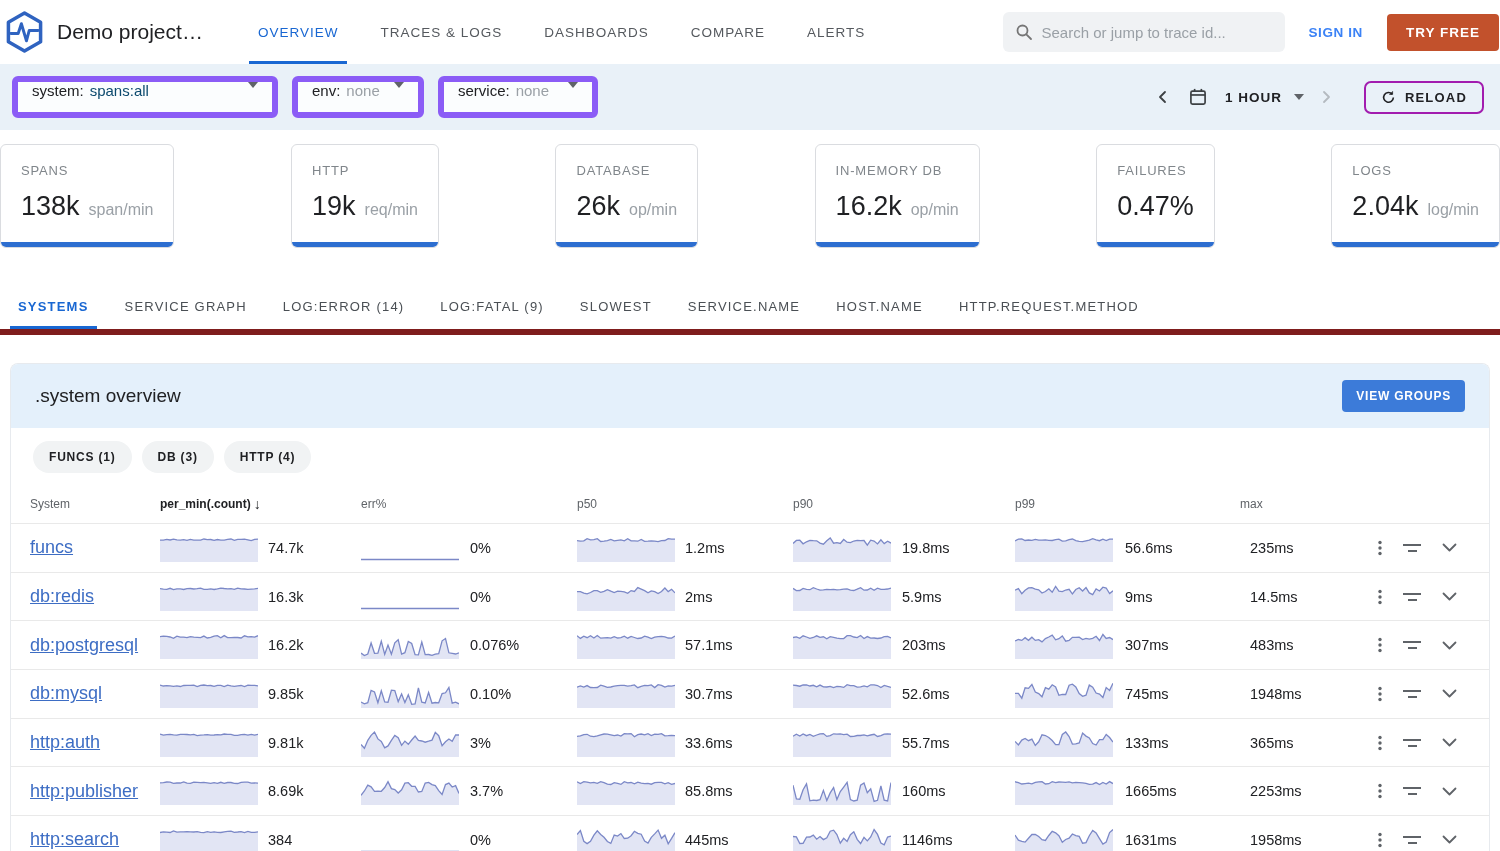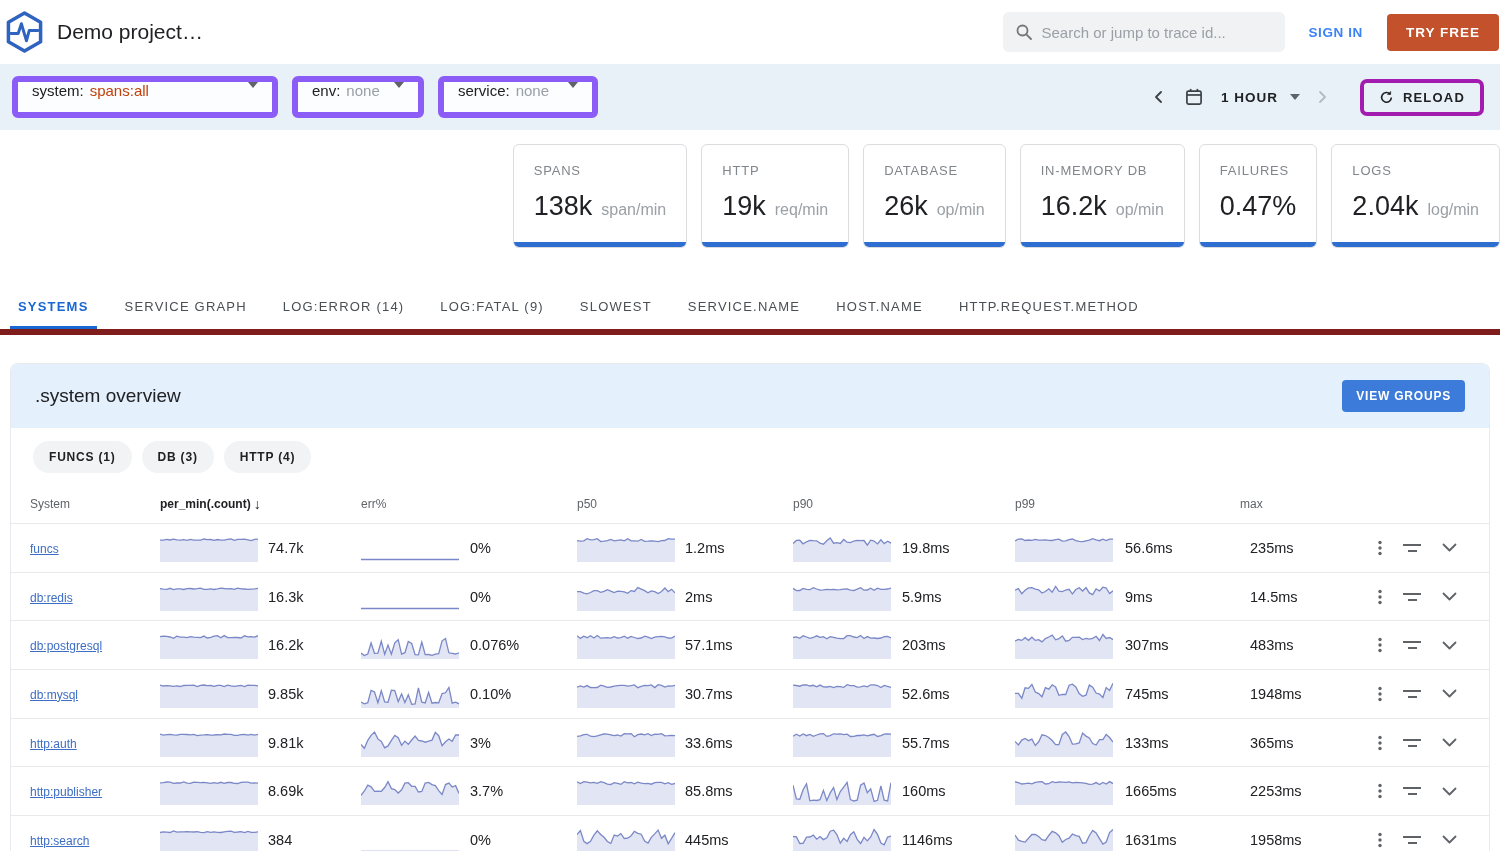--- a/index.html
+++ b/index.html
@@ -28,32 +28,32 @@
   .tryfree{background:var(--try-free);color:#fff;border:none;border-radius:4px;padding:11px 19px;
     font-size:13.5px;font-weight:bold;letter-spacing:1px;cursor:pointer;font-family:"Liberation Sans",sans-serif;white-space:nowrap}
   
   .filterbar{height:66px;background:#e9f1f8;display:flex;align-items:center;padding:0 12px;gap:14px}
   .filter-select{height:42px;background:#fbfdfe;border:6px solid #8b5cf6;border-radius:6px;
     display:flex;align-items:flex-start;padding:0 14px;gap:6px;cursor:pointer}
   .filter-select:nth-child(1){width:266px}
   .filter-select:nth-child(2){width:132px}
   .filter-select:nth-child(3){width:160px}
   .f-label{font-size:15px;color:#202124}
-  .f-value{font-size:15px;color:#c2410c}
+  .f-value{font-size:15px;color:#0c4a6e}
   .f-value.muted{color:#9aa0a6}
   .caret{margin-left:auto;width:0;height:0;border-left:5px solid transparent;border-right:5px solid transparent;
     border-top:6px solid #5f6368}
   .time-controls{margin-left:auto;display:flex;align-items:center;gap:10px;padding-right:4px}
   .icon-btn{background:none;border:none;display:flex;align-items:center;cursor:pointer;padding:4px}
   .time-label{font-size:13.5px;font-weight:bold;letter-spacing:1px;color:#202124;margin:0 2px 0 4px;white-space:nowrap}
   .reload-btn{margin-left:16px;display:flex;align-items:center;gap:9px;background:transparent;
-    border:4px solid #a21caf;border-radius:7px;padding:7px 15px;font-size:13px;font-weight:bold;
+    border:2px solid #a21caf;border-radius:7px;padding:7px 15px;font-size:13px;font-weight:bold;
     letter-spacing:1.2px;color:#202124;cursor:pointer;font-family:"Liberation Sans",sans-serif}
   
-  .cards{display:flex;justify-content:flex-end;gap:14px;padding:14px 0 0}
+  .cards{display:flex;justify-content:space-between;gap:14px;padding:14px 0 0}
   .card{position:relative;border:1px solid #dadce0;border-radius:6px;padding:18px 20px 25px;background:#fff;overflow:hidden}
   .card::after{content:'';position:absolute;left:0;right:0;bottom:0;height:5px;background:var(--card-bar)}
   .card-label{font-size:13px;color:#80868b;letter-spacing:.8px;margin-bottom:13px;white-space:nowrap}
   .card-line{display:flex;align-items:baseline;gap:9px;white-space:nowrap}
   .card-value{font-size:27px;color:#202124}
   .card-unit{font-size:16px;color:#9aa0a6}
   
   .tabs{display:flex;margin-top:35px;border-bottom:6px solid #7f1d1d;}
   .tab{position:relative;display:flex;align-items:center;height:46px;padding:0 18px;font-size:13px;
     letter-spacing:1.2px;color:#4a4f54;cursor:pointer;white-space:nowrap}
@@ -71,41 +71,48 @@
   
   .table{margin-top:11px}
   .thead,.trow{display:grid;grid-template-columns:var(--cols);align-items:center;padding-left:19px}
   .thead{height:40px;border-bottom:1px solid #e9e9e9}
   .hcell{font-size:12px;color:#5f6368;white-space:nowrap}
   .hcell.sorted{color:#202124;font-weight:bold;display:flex;align-items:center;gap:3px}
   .sort-arrow{font-size:14px;font-weight:normal}
   .c1{grid-column:1}.c2{grid-column:2 / span 2}.c4{grid-column:4 / span 2}
   .c6{grid-column:6 / span 2}.c8{grid-column:8 / span 2}.c10{grid-column:10 / span 2}.c12{grid-column:12}
   .trow{height:48.7px;border-bottom:1px solid #e9e9e9}
-  .sys-link{font-size:12px;color:var(--link);text-decoration:underline;cursor:pointer}
+  .sys-link{font-size:18px;color:var(--link);text-decoration:underline;cursor:pointer}
   .spark-cell{display:flex;align-items:center;height:100%}
   .val-cell{font-size:14.5px;color:#202124;padding-left:10px;white-space:nowrap}
   .icons-cell{display:flex;align-items:center;justify-content:flex-end;gap:17px;padding-right:30px}
   .row-icon{background:none;border:none;cursor:pointer;display:flex;align-items:center;padding:2px}
   .filter-glyph{display:flex;flex-direction:column;align-items:center;gap:4px}
   .filter-glyph i{display:block;height:2px;background:#5f6368}
   .filter-glyph .b1{width:18px}
   .filter-glyph .b2{width:9px}
 </style>
 </head>
 <body>
 
 <div class="topbar">
   <span class="logo">
     <svg width="39" height="44" viewBox="0 0 40 44">
       <path d="M20 2.5 L36.5 12 V32 L20 41.5 L3.5 32 V12 Z" fill="none" stroke="#2f63c0" stroke-width="3.6" stroke-linejoin="round"></path>
       <path d="M6 23.5 H13.5 L16.8 13.5 L22 31 L24.8 20.5 H34" fill="none" stroke="#2f63c0" stroke-width="3" stroke-linejoin="round" stroke-linecap="round"></path>
     </svg>
   </span>
   <div class="app-title">Demo project…</div>
+  <div class="nav">
+      <div class="nav-item active">OVERVIEW</div>
+      <div class="nav-item">TRACES &amp; LOGS</div>
+      <div class="nav-item">DASHBOARDS</div>
+      <div class="nav-item">COMPARE</div>
+      <div class="nav-item">ALERTS</div>
+    </div>
   <div class="searchbox">
     <span style="display:flex">
       <svg width="18" height="18" viewBox="0 0 18 18">
         <circle cx="7.5" cy="7.5" r="5" fill="none" stroke="#757575" stroke-width="1.8"></circle>
         <line x1="11.3" y1="11.3" x2="16" y2="16" stroke="#757575" stroke-width="1.8" stroke-linecap="round"></line>
       </svg>
     </span>
     <input placeholder="Search or jump to trace id..." style="">
   </div>
   <div class="signin">SIGN IN</div>

